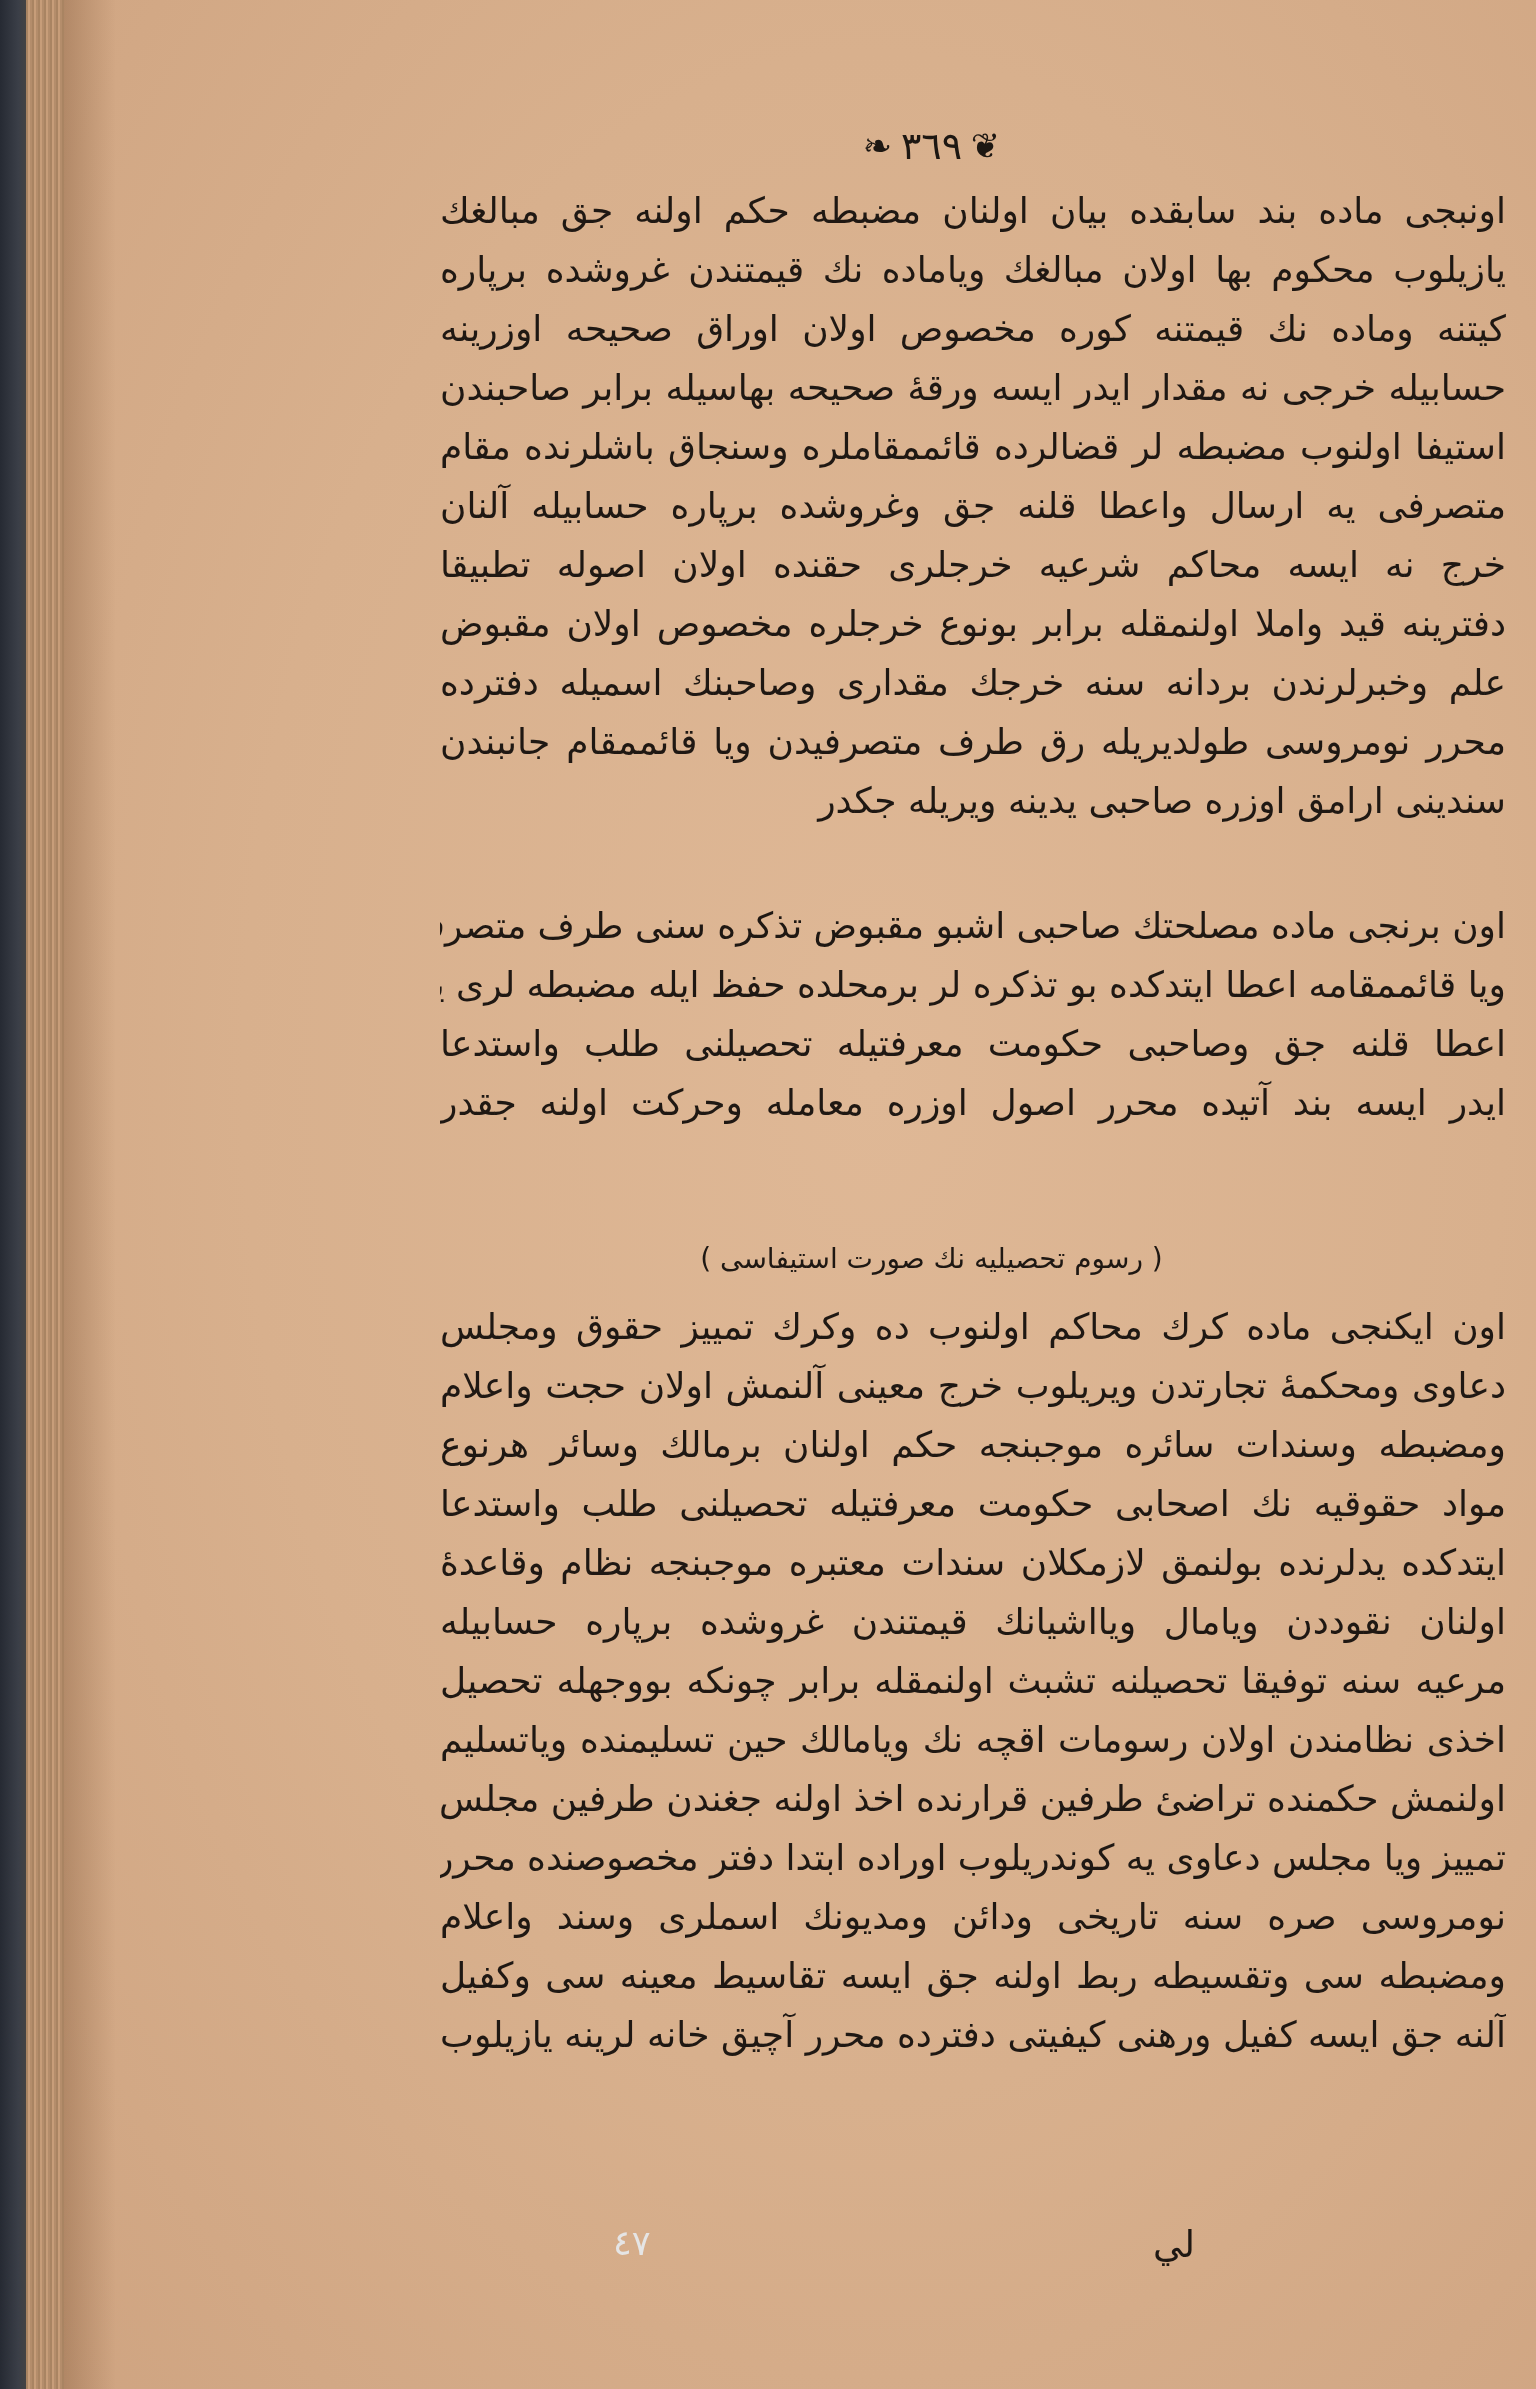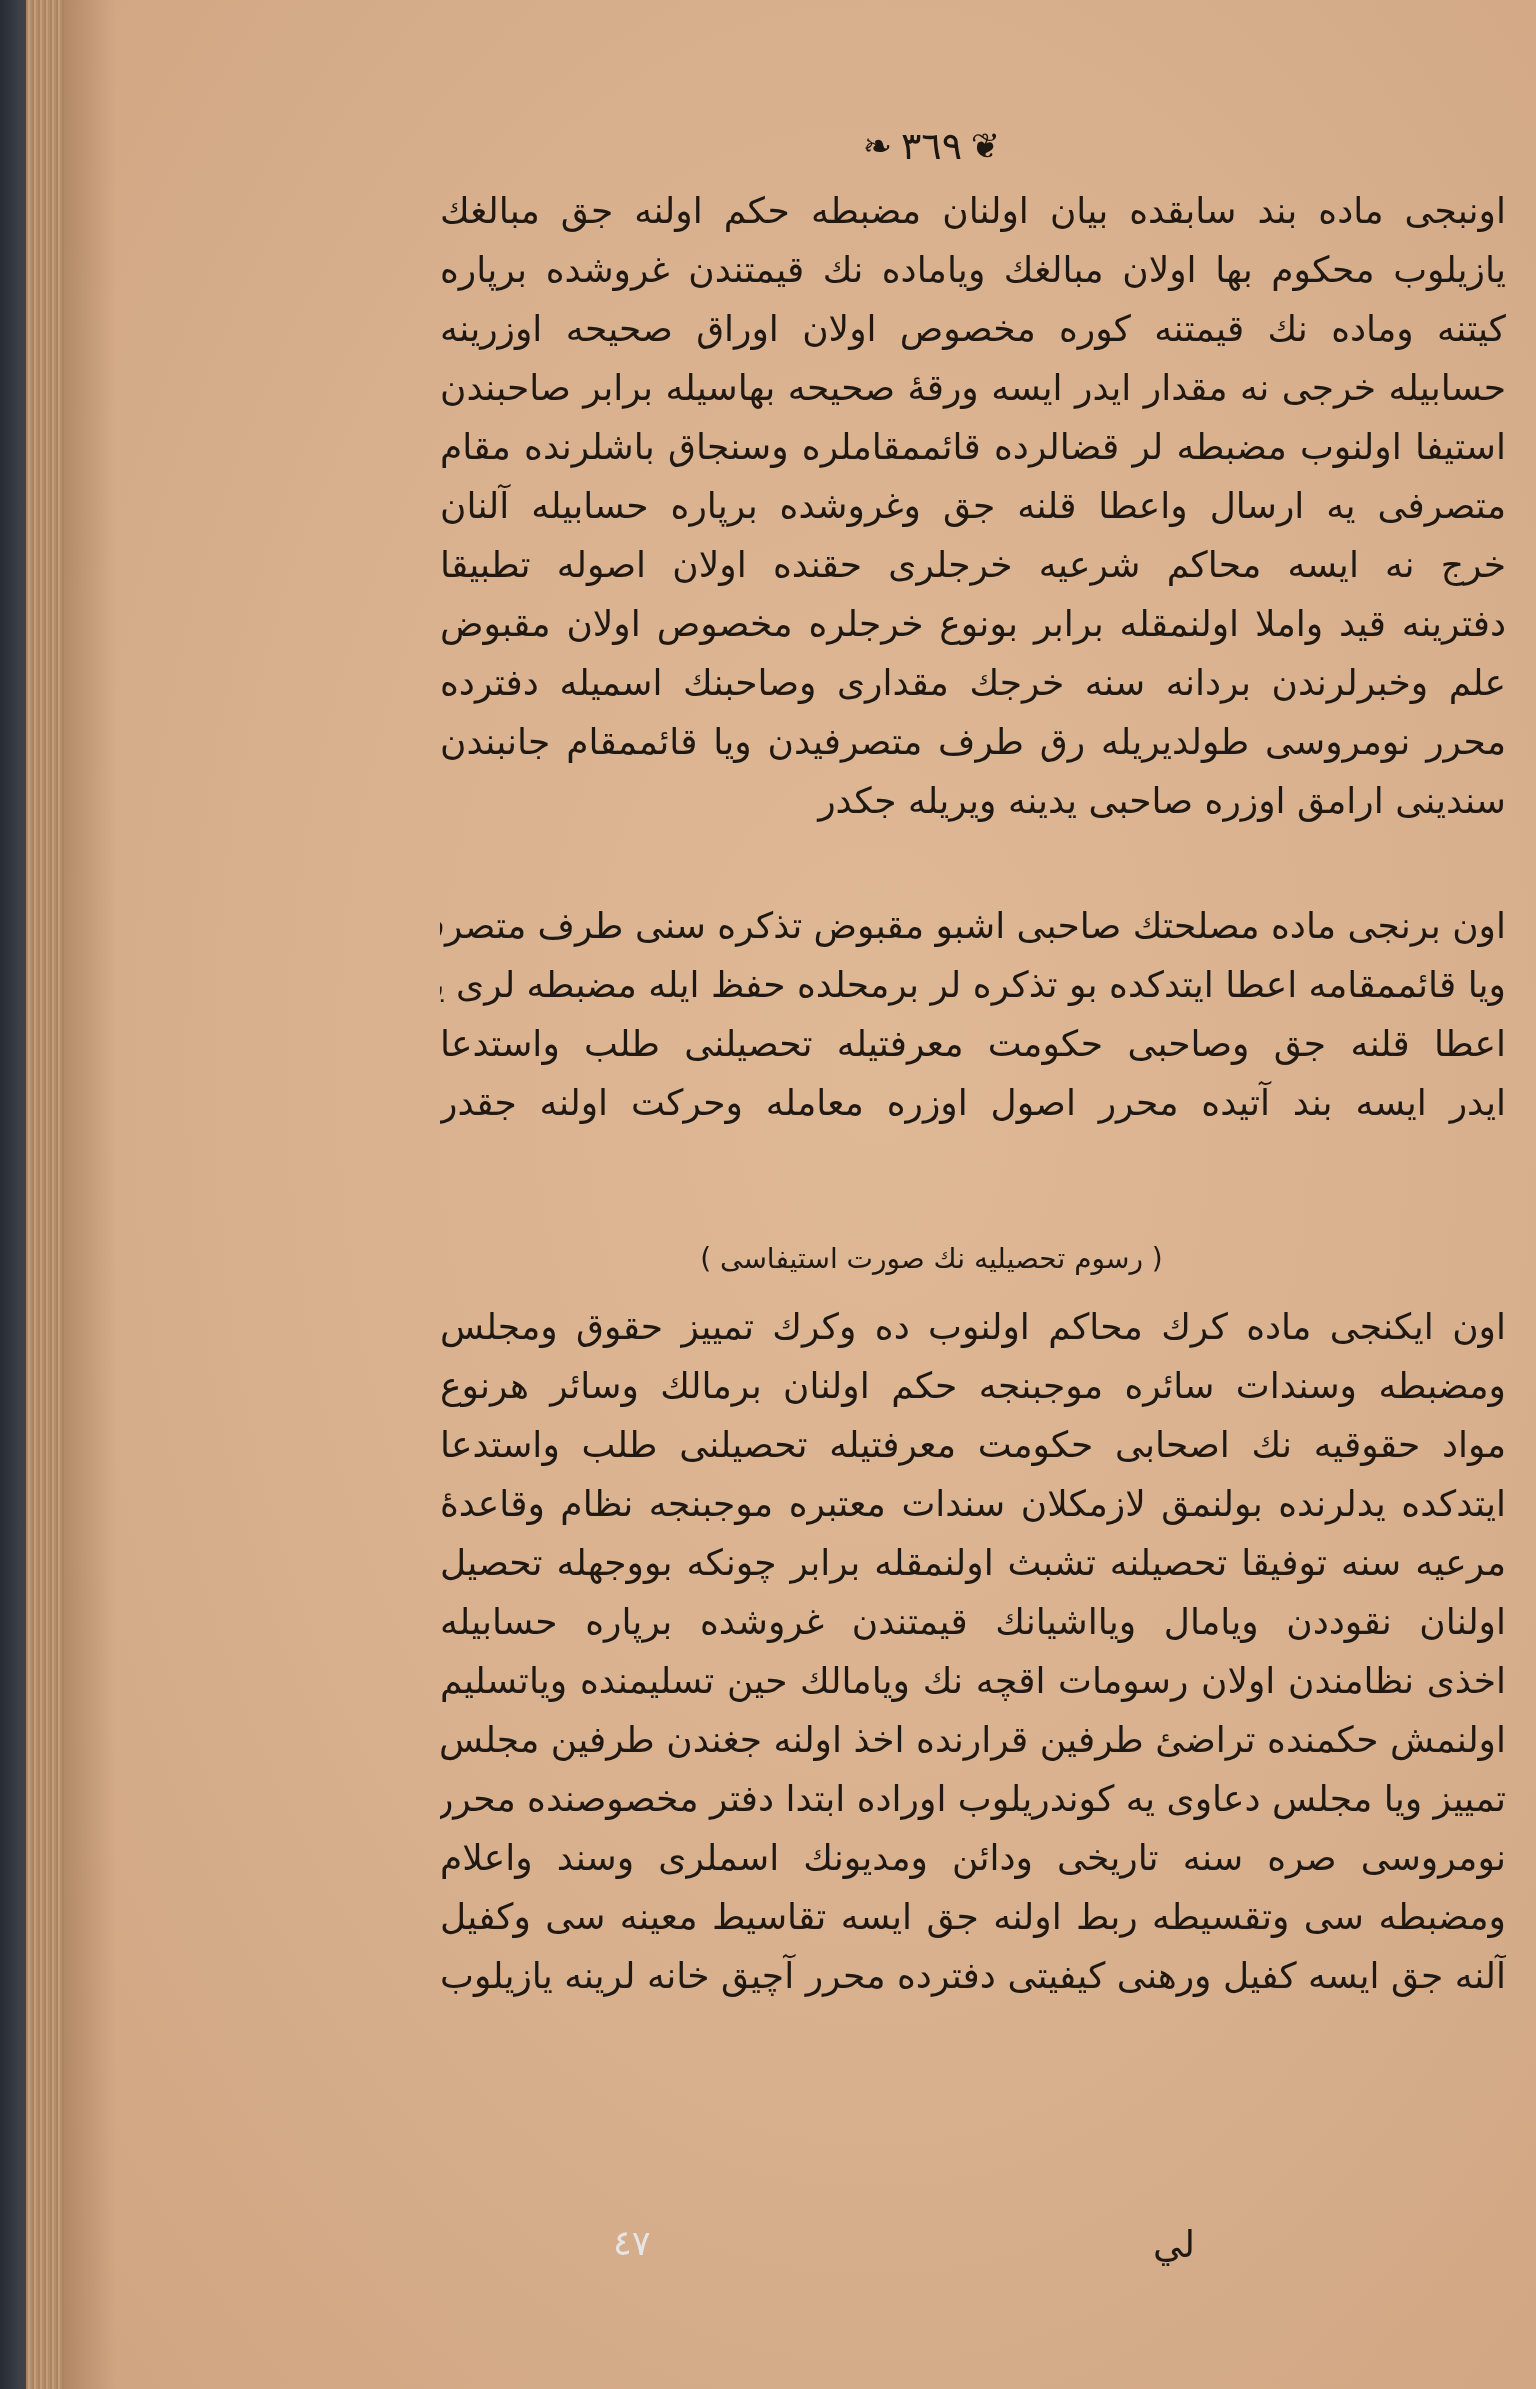--- a/index.html
+++ b/index.html
@@ -145,25 +145,26 @@
   <div class="line">اون برنجی ماده   مصلحتك صاحبی اشبو مقبوض تذکره سنی طرف متصرفی یه</div>
   <div class="line">ویا قائممقامه اعطا ایتدکده بو تذکره لر برمحلده حفظ ایله مضبطه لری یدلرینه</div>
   <div class="line">اعطا قلنه جق وصاحبی حکومت معرفتیله تحصیلنی طلب واستدعا</div>
   <div class="line">ایدر ایسه بند آتیده محرر اصول اوزره معامله وحرکت اولنه جقدر</div>
 </div>
 
 <div class="section-title">( رسوم تحصیلیه نك صورت استیفاسی )</div>
 
 <div class="text-block block-3">
   <div class="line">اون ایکنجی ماده   کرك محاکم اولنوب ده وکرك تمییز حقوق ومجلس</div>
+  <div class="line">دعاوی ومحکمهٔ تجارتدن ویریلوب خرج معینی آلنمش اولان حجت واعلام</div>
   <div class="line">ومضبطه وسندات سائره موجبنجه حکم اولنان برمالك وسائر هرنوع</div>
   <div class="line">مواد حقوقیه نك اصحابی حکومت معرفتیله تحصیلنی طلب واستدعا</div>
   <div class="line">ایتدکده یدلرنده بولنمق لازمکلان سندات معتبره موجبنجه نظام وقاعدهٔ</div>
+  <div class="line">اولنان نقوددن ویامال ویااشیانك قیمتندن غروشده برپاره حسابیله</div>
   <div class="line">مرعیه سنه توفیقا تحصیلنه تشبث اولنمقله برابر چونکه بووجهله تحصیل</div>
-  <div class="line">اولنان نقوددن ویامال ویااشیانك قیمتندن غروشده برپاره حسابیله</div>
   <div class="line">اخذی نظامندن اولان رسومات اقچه نك ویامالك حین تسلیمنده ویاتسلیم</div>
   <div class="line">اولنمش حکمنده تراضیٔ طرفین قرارنده اخذ اولنه جغندن طرفین مجلس</div>
   <div class="line">تمییز ویا مجلس دعاوی یه کوندریلوب اوراده ابتدا دفتر مخصوصنده محرر</div>
   <div class="line">نومروسی صره سنه تاریخی ودائن ومدیونك اسملری وسند واعلام</div>
   <div class="line">ومضبطه سی وتقسیطه ربط اولنه جق ایسه تقاسیط معینه سی وکفیل</div>
   <div class="line">آلنه جق ایسه کفیل ورهنی کیفیتی دفترده محرر آچیق خانه لرینه یازیلوب</div>
 </div>
 
 <div class="footer-signature">٤٧</div>
 <div class="footer-letter">لي</div>

